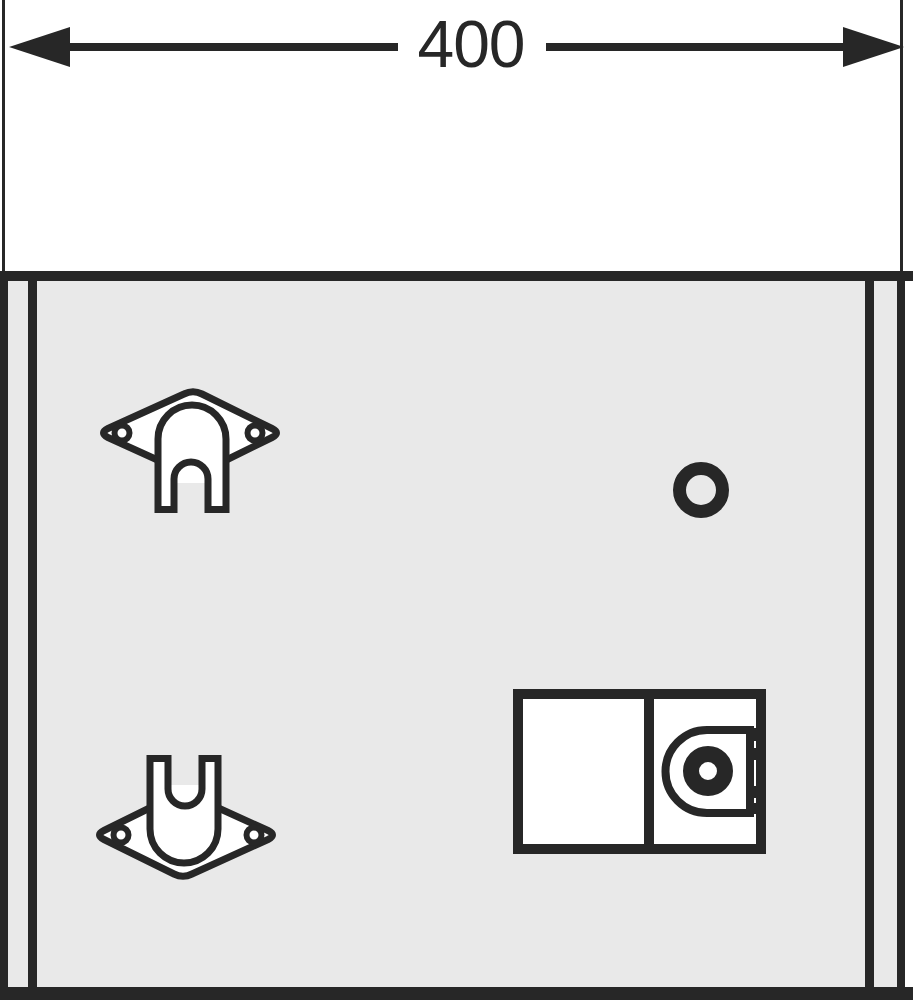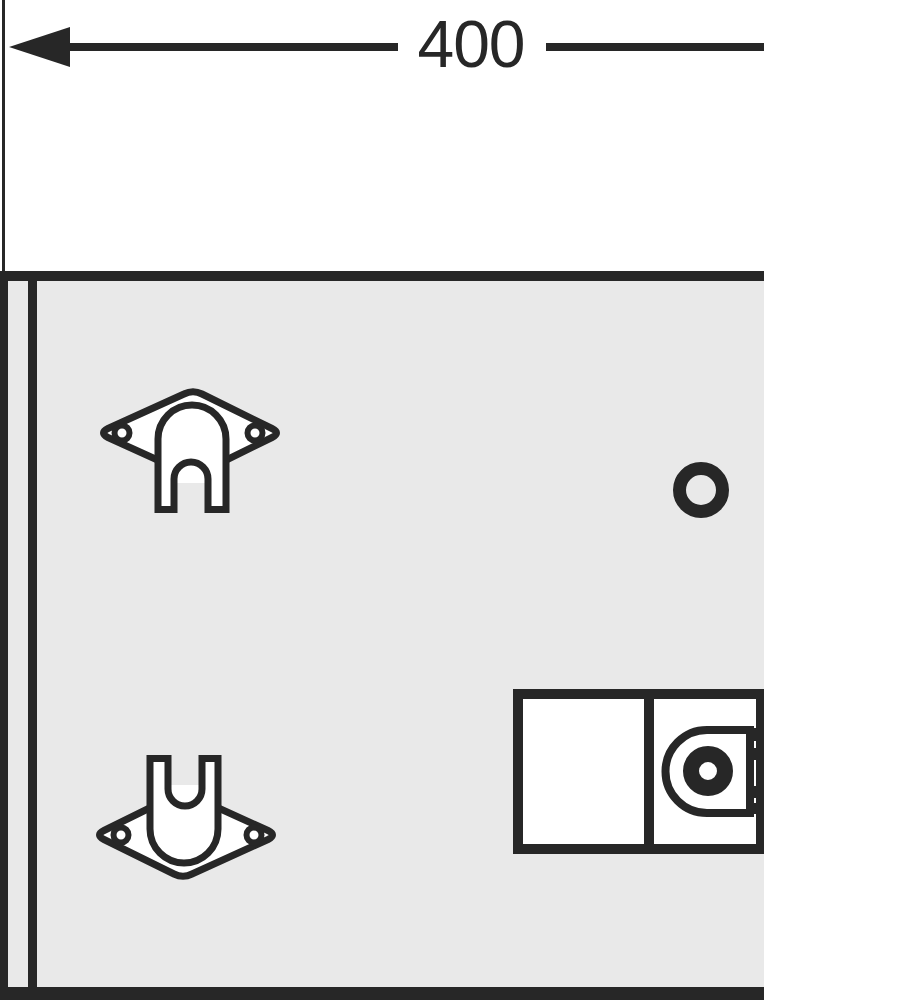--- a/index.html
+++ b/index.html
@@ -4,21 +4,21 @@
 <style>
   :root {
     --ink: #272727;
     --panel: #e9e9e9;
     --bg: #ffffff;
     --fixture: #ffffff;
   }
   html, body { margin: 0; padding: 0; background: var(--bg); }
   .stage {
     position: relative;
-    width: 764px;
+    width: 913px;
     height: 1000px;
     background: var(--bg);
     overflow: hidden;
   }
   svg { display: block; }
   .ink-fill   { fill: var(--ink); stroke: none; }
   .panel-fill { fill: var(--panel); stroke: none; }
   .white-fill { fill: var(--fixture); stroke: none; }
   .outline-7  { fill: var(--fixture); stroke: var(--ink); stroke-width: 7; }
   .outline-8  { fill: var(--fixture); stroke: var(--ink); stroke-width: 8; }

